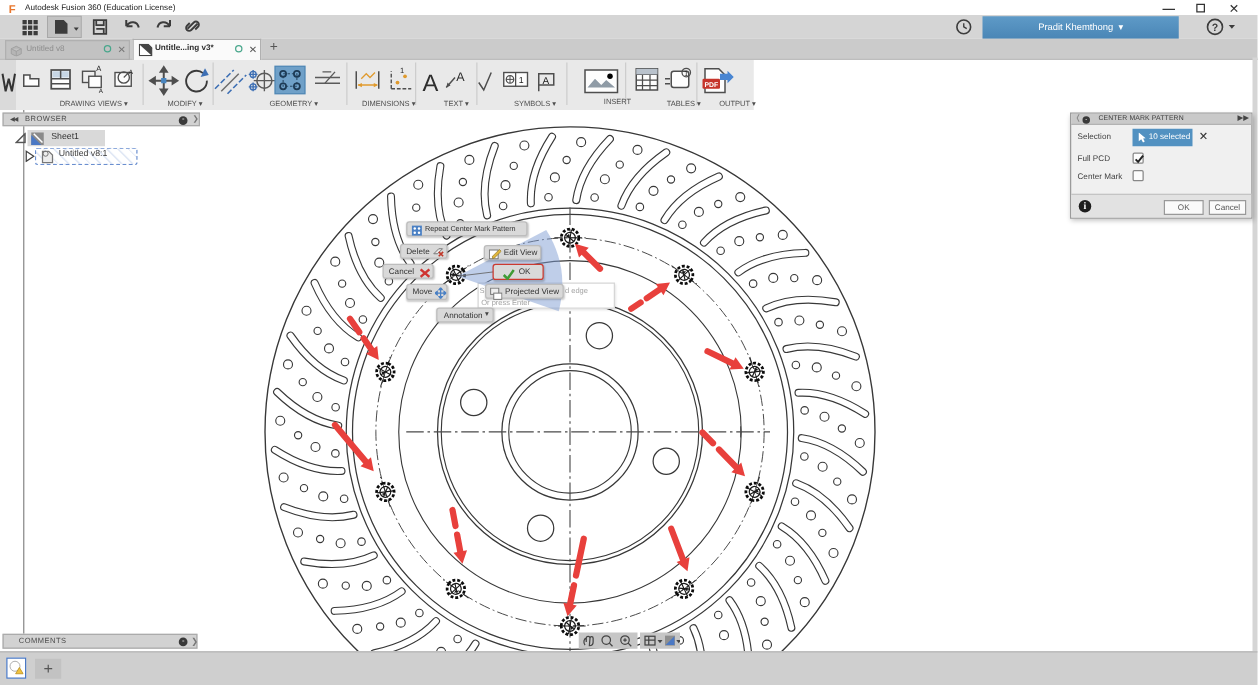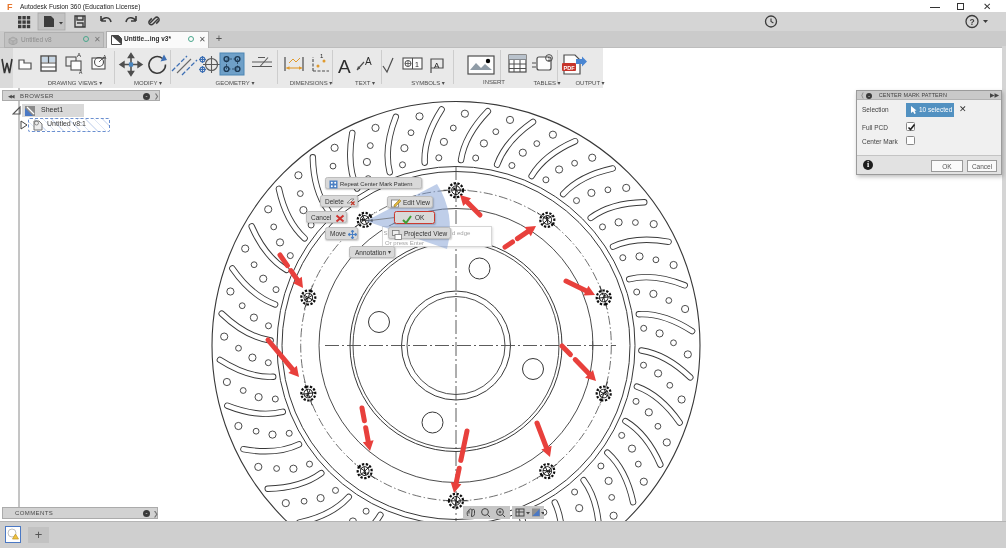--- a/index.html
+++ b/index.html
@@ -36,20 +36,21 @@
   <g stroke="#3c3c3c" stroke-width="1.5" fill="none">
    <path d="M150 11 l5 -5 a2.4 2.4 0 0 1 3.4 3.4 l-2.2 2.2"></path>
    <path d="M158 7 l-5 5 a2.4 2.4 0 0 1 -3.4 -3.4 l2.2 -2.2"></path>
   </g>
   <circle cx="771" cy="9.5" r="5.5" fill="none" stroke="#3c3c3c" stroke-width="1.3"></circle>
   <path d="M771 6.5 v3 l2.4 1.4" fill="none" stroke="#3c3c3c" stroke-width="1.1"></path>
   <circle cx="972" cy="9.5" r="6" fill="none" stroke="#3c3c3c" stroke-width="1.3"></circle>
   <text x="972" y="12.6" font-size="8.5" font-weight="bold" fill="#3c3c3c" text-anchor="middle">?</text>
   <path d="M983 8 l5 0 -2.5 3 z" fill="#3c3c3c"></path>
  </svg>
+ <div class="abs" style="left:786px;top:1px;width:157px;height:18px;background:linear-gradient(#5e9ac7,#4a86b6);color:#fff;font-size:7.5px;text-align:center;line-height:18px">Pradit Khemthong &nbsp;▾</div>
 </div>
 
 <div class="abs" style="left:0;top:31px;width:1006px;height:17px;background:#cbcbcb;border-bottom:1px solid #bdbdbd">
  <div class="abs" style="left:4px;top:1px;width:100px;height:16px;background:#c2c2c2;border:1px solid #b0b0b0;color:#8d8d8d;font-size:6.5px;line-height:13px">
    <span style="margin-left:16px">Untitled v8</span>
    <span class="abs" style="left:78px;top:3px;width:6px;height:6px;border:1.2px solid #49a78c;border-radius:50%"></span>
    <span class="abs" style="left:89px;top:0px;color:#777;font-size:8px">✕</span>
    <svg class="abs" style="left:3px;top:3px" width="10" height="9">
         <path d="M1 3 l4 -2 4 2 0 4 -4 2 -4 -2 z M1 3 l4 2 4 -2 M5 5 v4" fill="#b5b5b5" stroke="#9d9d9d" stroke-width="0.7"></path>
       </svg>

